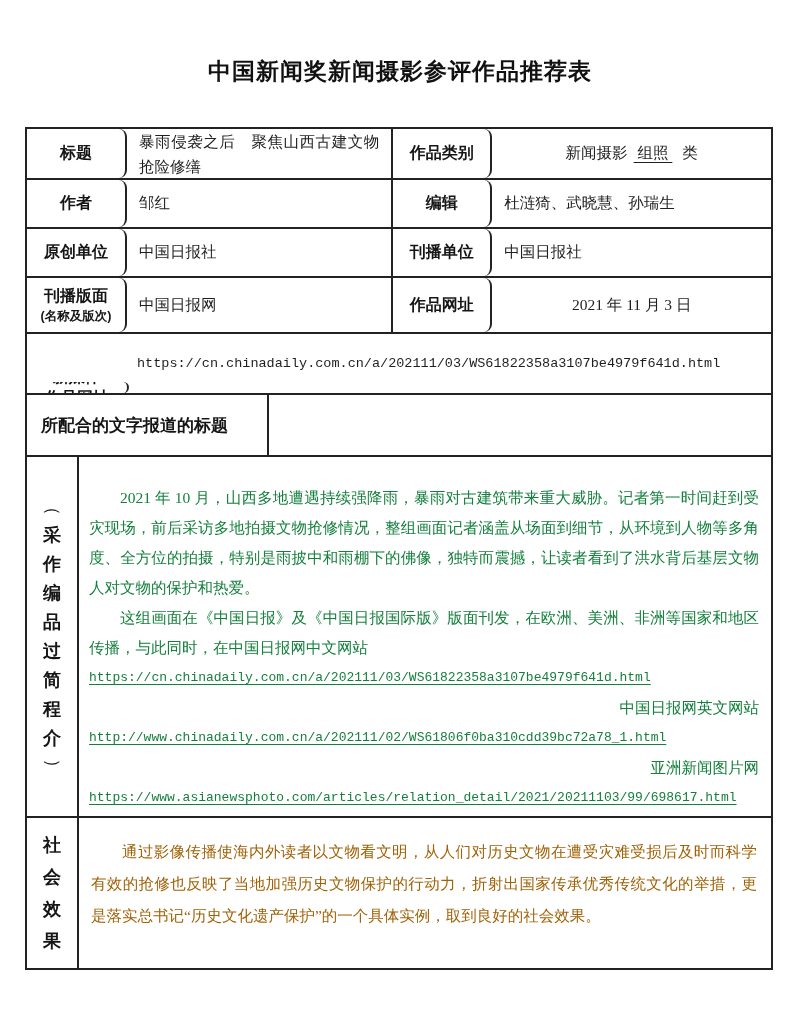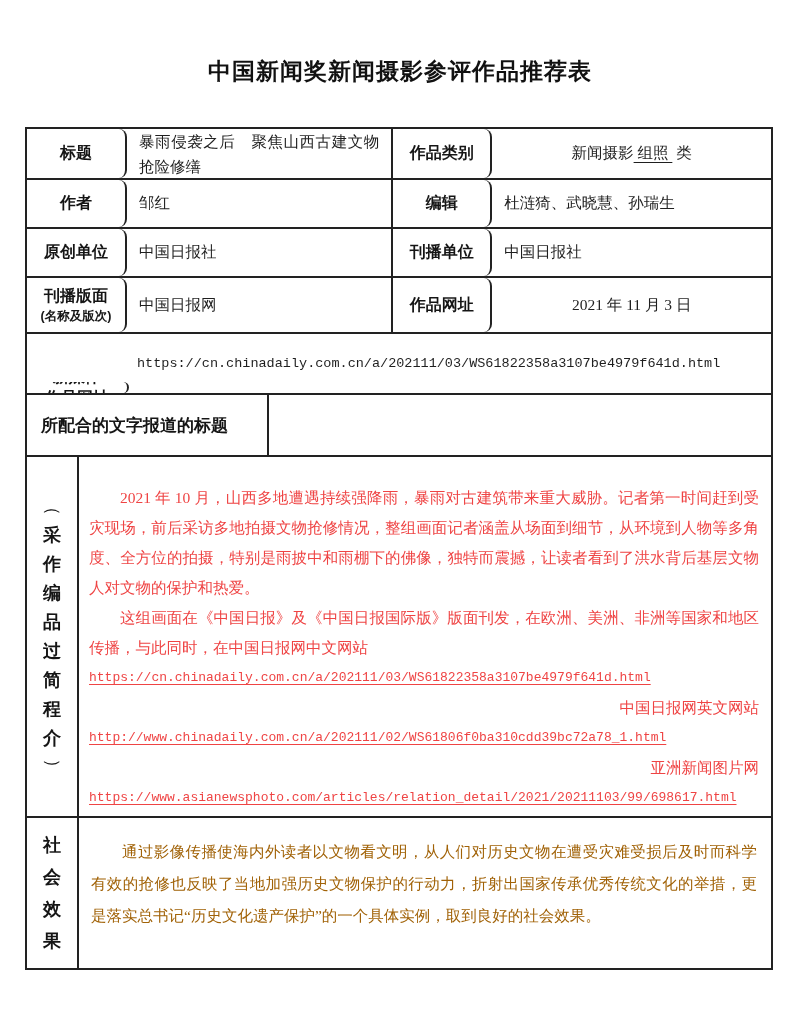--- a/index.html
+++ b/index.html
@@ -24,21 +24,21 @@
     position:absolute; left:25px; top:127px; width:748px;
     border:2px solid #222;
   }
   .row { display:flex; border-bottom:2px solid #222; }
   .row:last-child { border-bottom:none; }
   .cell { border-right:2px solid #222; overflow:hidden; }
   .cell:last-child { border-right:none; }
 
   
   .w-l1 { width:102px; } .w-v1 { width:271px; }
-  .w-l2 { width:101px; } .w-v2 { width:284px; }
+  .w-l2 { width:101px; } .w-v2 { width:284px;gap:6px; }
   .w-url-label { width:102px;margin-top:48px; } .w-url-val { width:642px; }
   .w-wide-label { width:242px; } .w-wide-val { width:502px; }
   .w-vlabel { width:52px; } .w-content { width:692px; }
 
   
   .h-r1 { height:51px; } .h-r2 { height:49px; } .h-r3 { height:49px; }
   .h-r4 { height:56px; } .h-r5 { height:61px; } .h-r6 { height:62px; }
   .h-r7 { height:361px; } .h-r8 { height:150px; }
 
   .label {
@@ -79,21 +79,21 @@
     display:flex; flex-direction:column; align-items:center; justify-content:center;
     font-family:"Liberation Sans", sans-serif;
     font-weight:bold; color:#151515;
   }
   .vchar { height:29px; line-height:29px; font-size:18px; text-align:center; width:100%; }
   .h-r8 .vchar { height:32px; line-height:32px; }
   .vparen { transform:rotate(90deg); font-weight:normal; }
 
   .content {
     padding:26px 12px 0 10px;
-    font-size:15.5px; line-height:30px; color:#ef4444;
+    font-size:15.5px; line-height:30px; color:#15803d;
   }
   .cl-para { text-align:justify; text-indent:2em; }
   .cl-plain { text-align:right; }
   .cl-url {
     font-family:"Liberation Mono","DejaVu Sans Mono", monospace;
     font-size:13px; white-space:nowrap;
     text-decoration:underline; text-underline-offset:3px;
   }
 
   .social-content {

